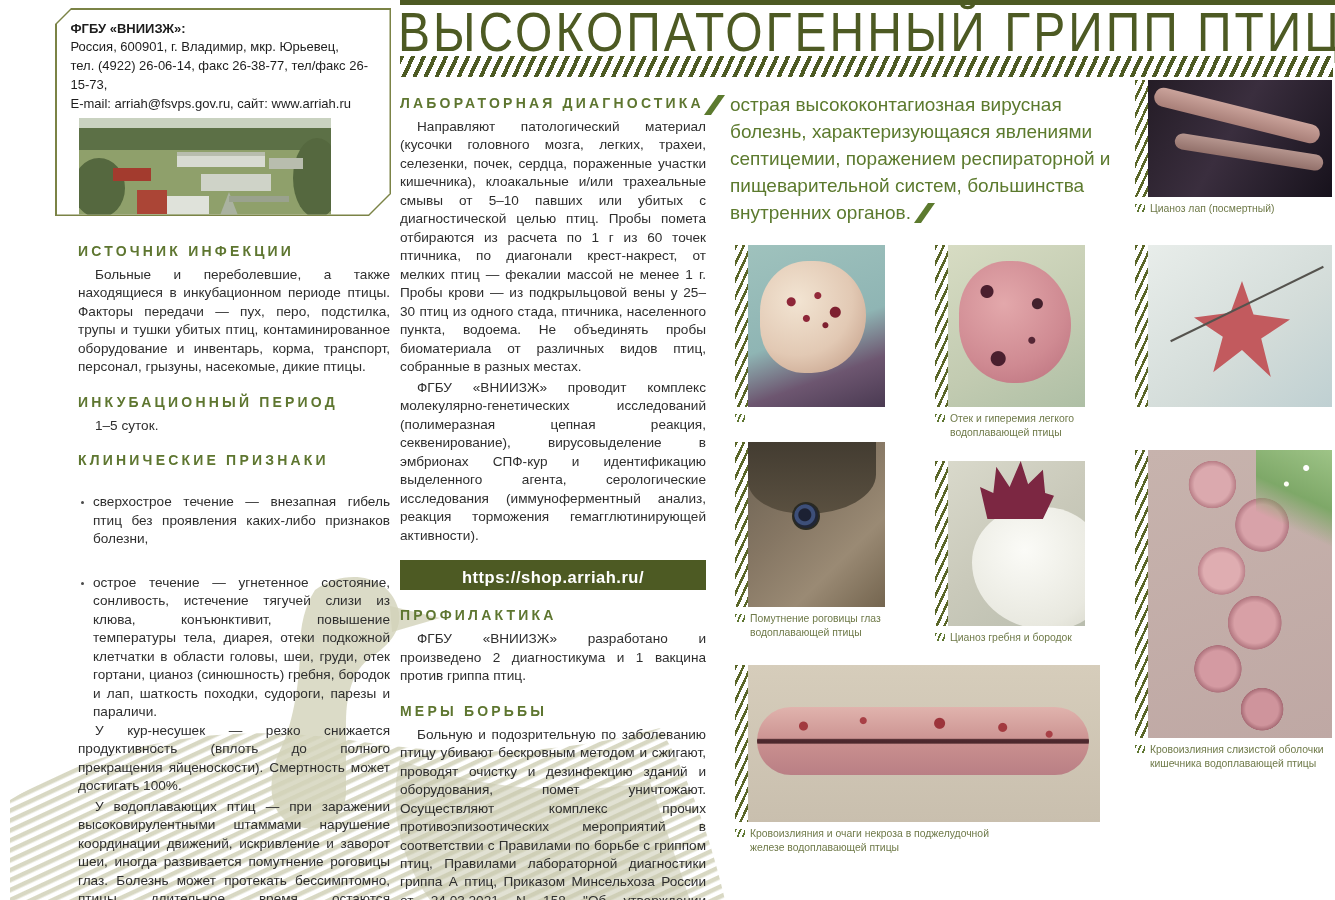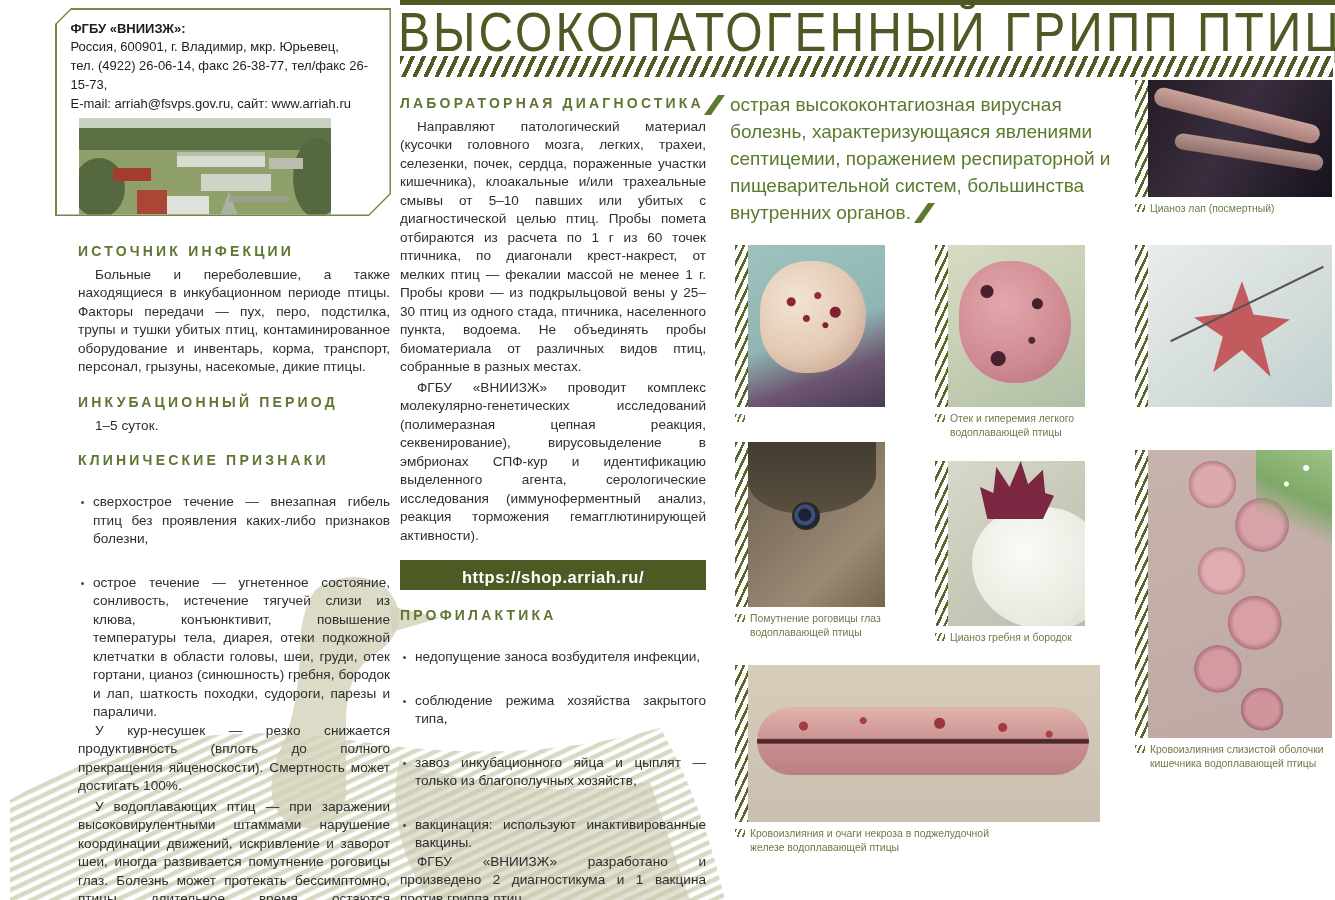--- a/index.html
+++ b/index.html
@@ -218,26 +218,20 @@
 </div>
 
 <div class="abs col" style="left:400px;top:95px;width:306px;">
   <h3 class="sec-h first">ЛАБОРАТОРНАЯ ДИАГНОСТИКА</h3>
   <p class="para ind">Направляют патологический материал (кусочки головного мозга, легких, трахеи, селезенки, почек, сердца, пораженные участки кишечника), клоакальные и/или трахеальные смывы от 5–10 павших или убитых с диагностической целью птиц. Пробы помета отбираются из расчета по 1 г из 60 точек птичника, по диагонали крест-накрест, от мелких птиц — фекалии массой не менее 1 г. Пробы крови — из подкрыльцовой вены у 25–30 птиц из одного стада, птичника, населенного пункта, водоема. Не объединять пробы биоматериала от различных видов птиц, собранные в разных местах.</p>
   <p class="para ind">ФГБУ «ВНИИЗЖ» проводит комплекс молекулярно-генетических исследований (полимеразная цепная реакция, секвенирование), вирусовыделение в эмбрионах СПФ-кур и идентификацию выделенного агента, серологические исследования (иммуноферментный анализ, реакция торможения гемагглютинирующей активности).</p>
 
   <a class="shop-banner" href="#">https://shop.arriah.ru/</a>
 
   <h3 class="sec-h">ПРОФИЛАКТИКА</h3>
-  <ul class="dots">
-    <li>недопущение заноса возбудителя инфекции,</li>
-    <li>соблюдение режима хозяйства закрытого типа,</li>
-    <li>завоз инкубационного яйца и цыплят — только из благополучных хозяйств,</li>
-    <li>вакцинация: используют инактивированные вакцины.</li>
-  </ul>
   <p class="para ind">ФГБУ «ВНИИЗЖ» разработано и произведено 2 диагностикума и 1 вакцина против гриппа птиц.</p>
 
   <h3 class="sec-h">МЕРЫ БОРЬБЫ</h3>
   <p class="para ind">Больную и подозрительную по заболеванию птицу убивают бескровным методом и сжигают, проводят очистку и дезинфекцию зданий и оборудования, помет уничтожают. Осуществляют комплекс прочих противоэпизоотических мероприятий в соответствии с Правилами по борьбе с гриппом птиц, Правилами лабораторной диагностики гриппа А птиц, Приказом Минсельхоза России от 24.03.2021 N 158 "Об утверждении Ветеринарных правил осуществления профилактических, диагностических, ограничительных и иных мероприятий, установления и отмены карантина и иных ограничений, направленных на предотвращение распространения и ликвидацию очагов высокопатогенного гриппа птиц".</p>
 </div>
 
 <div class="abs intro">
   <span class="slash-big slash-open"></span><span>острая высококонтагиозная вирусная болезнь, характеризующаяся явлениями септицемии, поражением респираторной и пищеварительной систем, большинства внутренних органов.</span><span class="slash-big slash-close"></span>
 </div>
 

